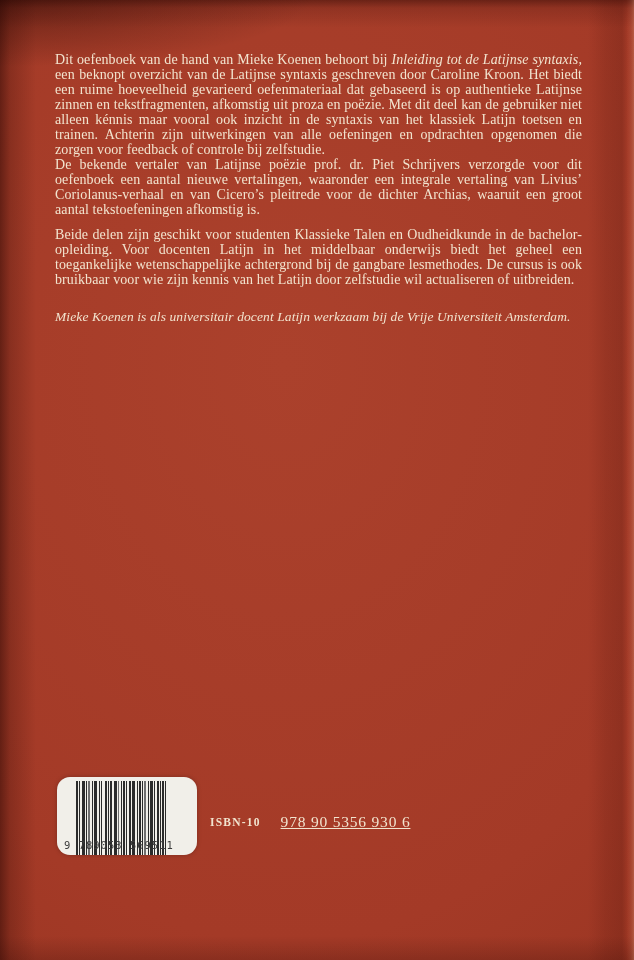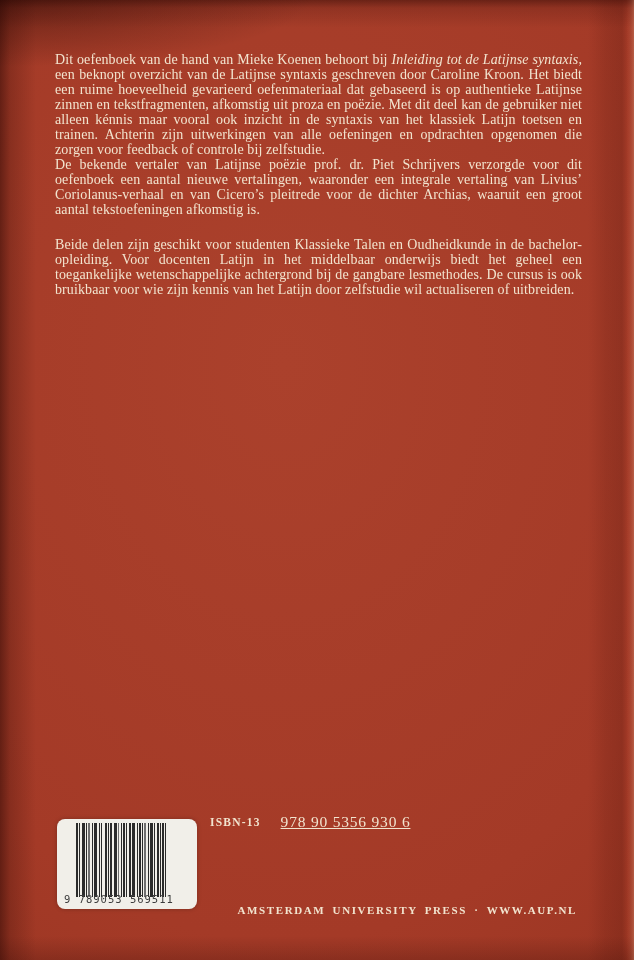--- a/index.html
+++ b/index.html
@@ -21,33 +21,33 @@
   .blurb{
     position:absolute;
     left:55px; top:52px; width:527px;
     color:#f2e4cf;
     font-size:14px;
     line-height:15px;
     text-align:justify;
     letter-spacing:0.1px;
   }
   .blurb p{margin:0;}
-  .blurb p.spaced{margin-top:20px;}
+  .blurb p.spaced{margin-top:10px;}
   .author-note{
     margin-top:22px !important;
     font-style:italic;
     font-size:13.5px;
     text-align:left !important;
   }
   .barcode-box{
     position:absolute;
-    left:57px; top:819px;
-    width:140px; height:90px;
+    left:57px; top:777px;
+    width:140px; height:78px;
     background:#f1efe9;
-    border-radius:8px;
+    border-radius:13px;
     box-shadow:0 0 4px rgba(0,0,0,0.25);
   }
   .barcode-bars{
     position:absolute;
     left:19px; top:4px;
     width:104px; height:74px;
     display:flex;
     align-items:stretch;
     overflow:hidden;
   }
@@ -94,20 +94,21 @@
 </style>
 </head>
 <body>
 
 <div class="cover">
 
   <div class="blurb">
     <p><span>Dit oefenboek van de hand van Mieke Koenen behoort bij </span><i>Inleiding tot de Latijnse syntaxis</i><span>, een beknopt overzicht van de Latijnse syntaxis geschreven door Caroline Kroon. Het biedt een ruime hoeveelheid gevarieerd oefenmateriaal dat gebaseerd is op authentieke Latijnse zinnen en tekstfragmenten, afkomstig uit proza en poëzie. Met dit deel kan de gebruiker niet alleen kénnis maar vooral ook inzicht in de syntaxis van het klassiek Latijn toetsen en trainen. Achterin zijn uitwerkingen van alle oefeningen en opdrachten opgenomen die zorgen voor feedback of controle bij zelfstudie.</span></p>
     <p>De bekende vertaler van Latijnse poëzie prof. dr. Piet Schrijvers verzorgde voor dit oefenboek een aantal nieuwe vertalingen, waaronder een integrale vertaling van Livius’ Coriolanus-verhaal en van Cicero’s pleitrede voor de dichter Archias, waaruit een groot aantal tekstoefeningen afkomstig is.</p>
     <p class="spaced">Beide delen zijn geschikt voor studenten Klassieke Talen en Oudheidkunde in de bachelor-opleiding. Voor docenten Latijn in het middelbaar onderwijs biedt het geheel een toegankelijke wetenschappelijke achtergrond bij de gangbare lesmethodes. De cursus is ook bruikbaar voor wie zijn kennis van het Latijn door zelfstudie wil actualiseren of uitbreiden.</p>
+    <p class="author-note">Mieke Koenen is als universitair docent Latijn werkzaam bij de Vrije Universiteit Amsterdam.</p>
   </div>
 
   <div class="barcode-box">
     <div class="barcode-bars">
         <div class="bar" style="width: 2px; margin-right: 1px;"></div>
         <div class="bar" style="width: 1px; margin-right: 2px;"></div>
         <div class="bar" style="width: 3px; margin-right: 1px;"></div>
         <div class="bar" style="width: 1px; margin-right: 1px;"></div>
         <div class="bar gray" style="width: 2px; margin-right: 2px;"></div>
         <div class="bar" style="width: 1px; margin-right: 1px;"></div>
@@ -133,18 +134,17 @@
         <div class="bar" style="width: 1px; margin-right: 2px;"></div>
         <div class="bar" style="width: 2px; margin-right: 1px;"></div>
         <div class="bar" style="width: 1px; margin-right: 1px;"></div>
         <div class="bar" style="width: 2px; margin-right: 1px;"></div>
         <div class="bar" style="width: 1px; margin-right: 0px;"></div>
       </div>
     <div class="barcode-digits">9 789053 569511</div>
   </div>
 
   <div class="isbn-line">
-    <span class="isbn-label">ISBN-13</span><span class="isbn-value">978 90 5356 930 6</span>
+    <span class="isbn-label">ISBN-10</span><span class="isbn-value">978 90 5356 930 6</span>
   </div>
 
-  <div class="publisher-line">AMSTERDAM UNIVERSITY PRESS · WWW.AUP.NL</div>
 
 </div>
 
 </body></html>

